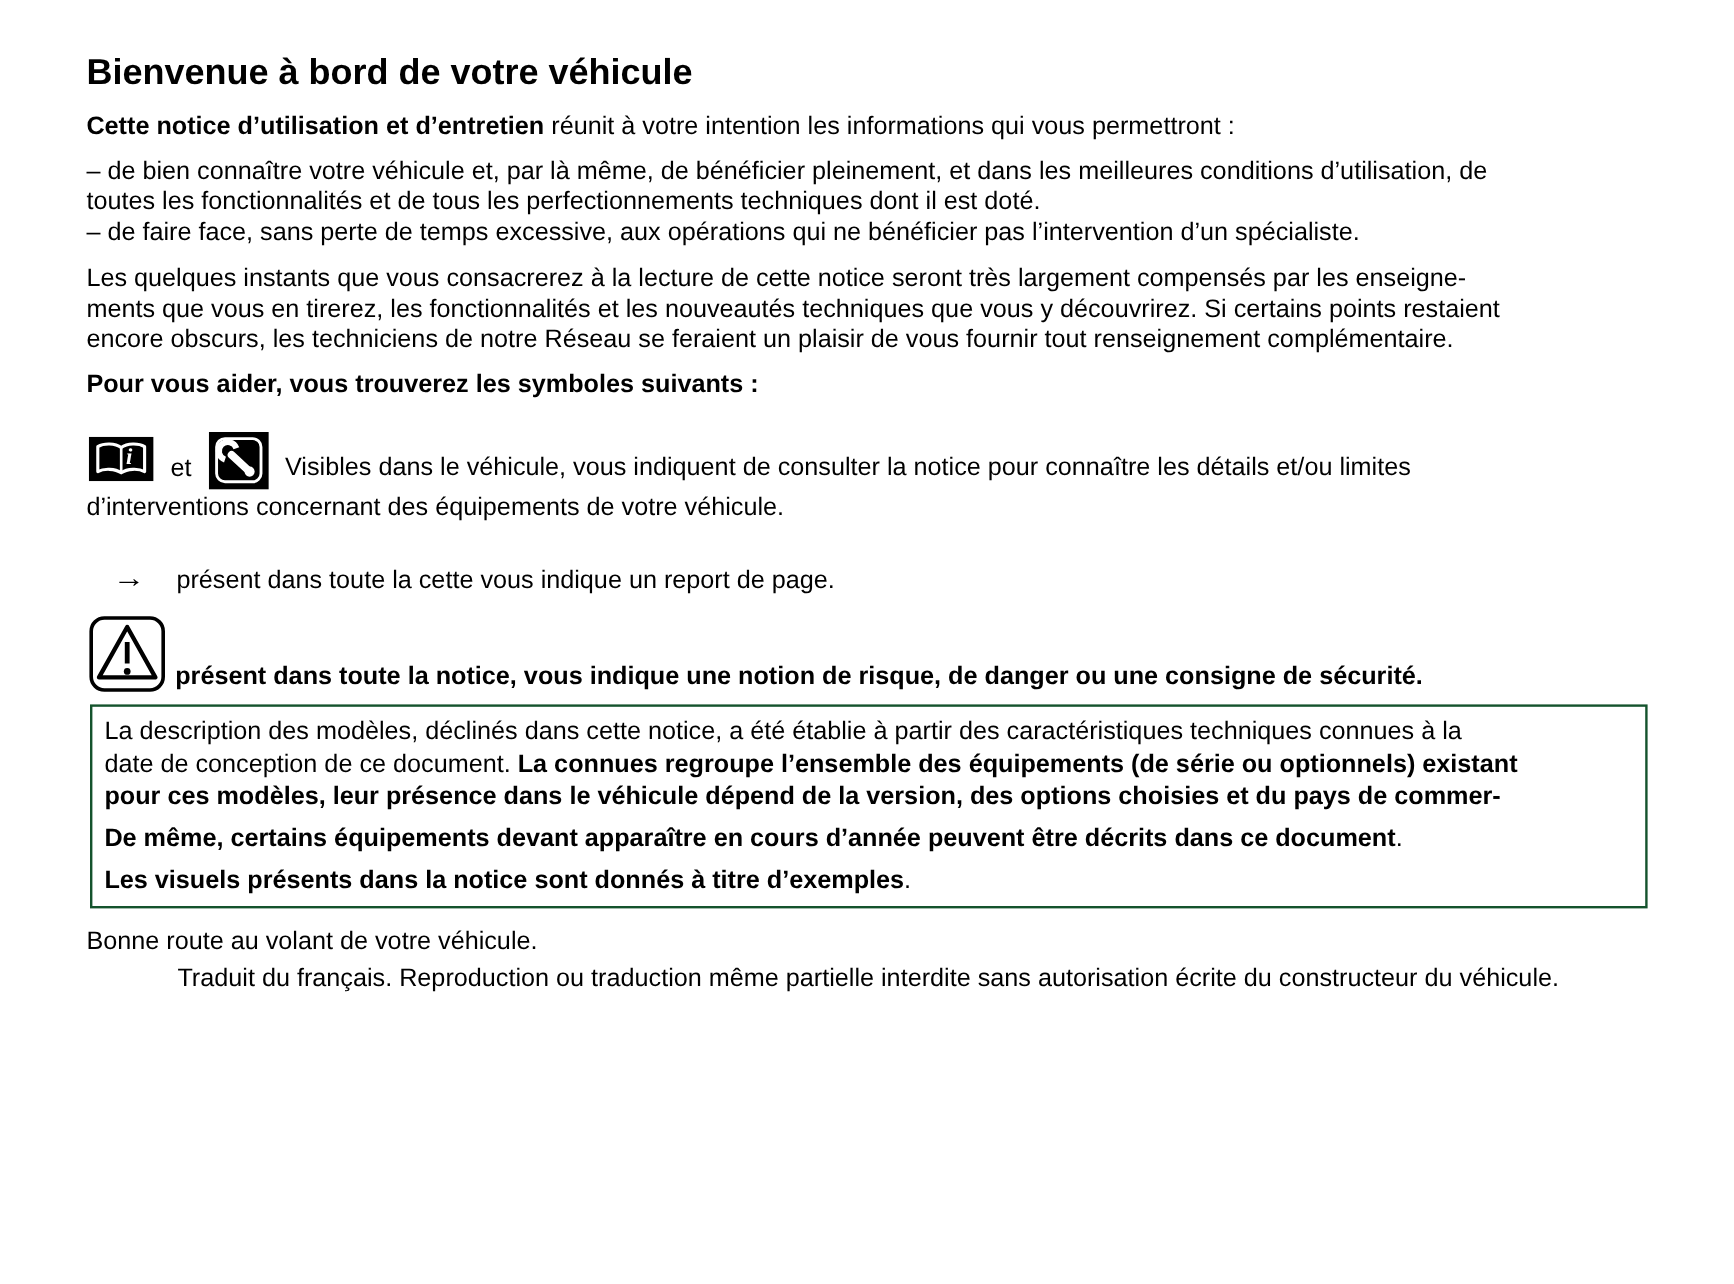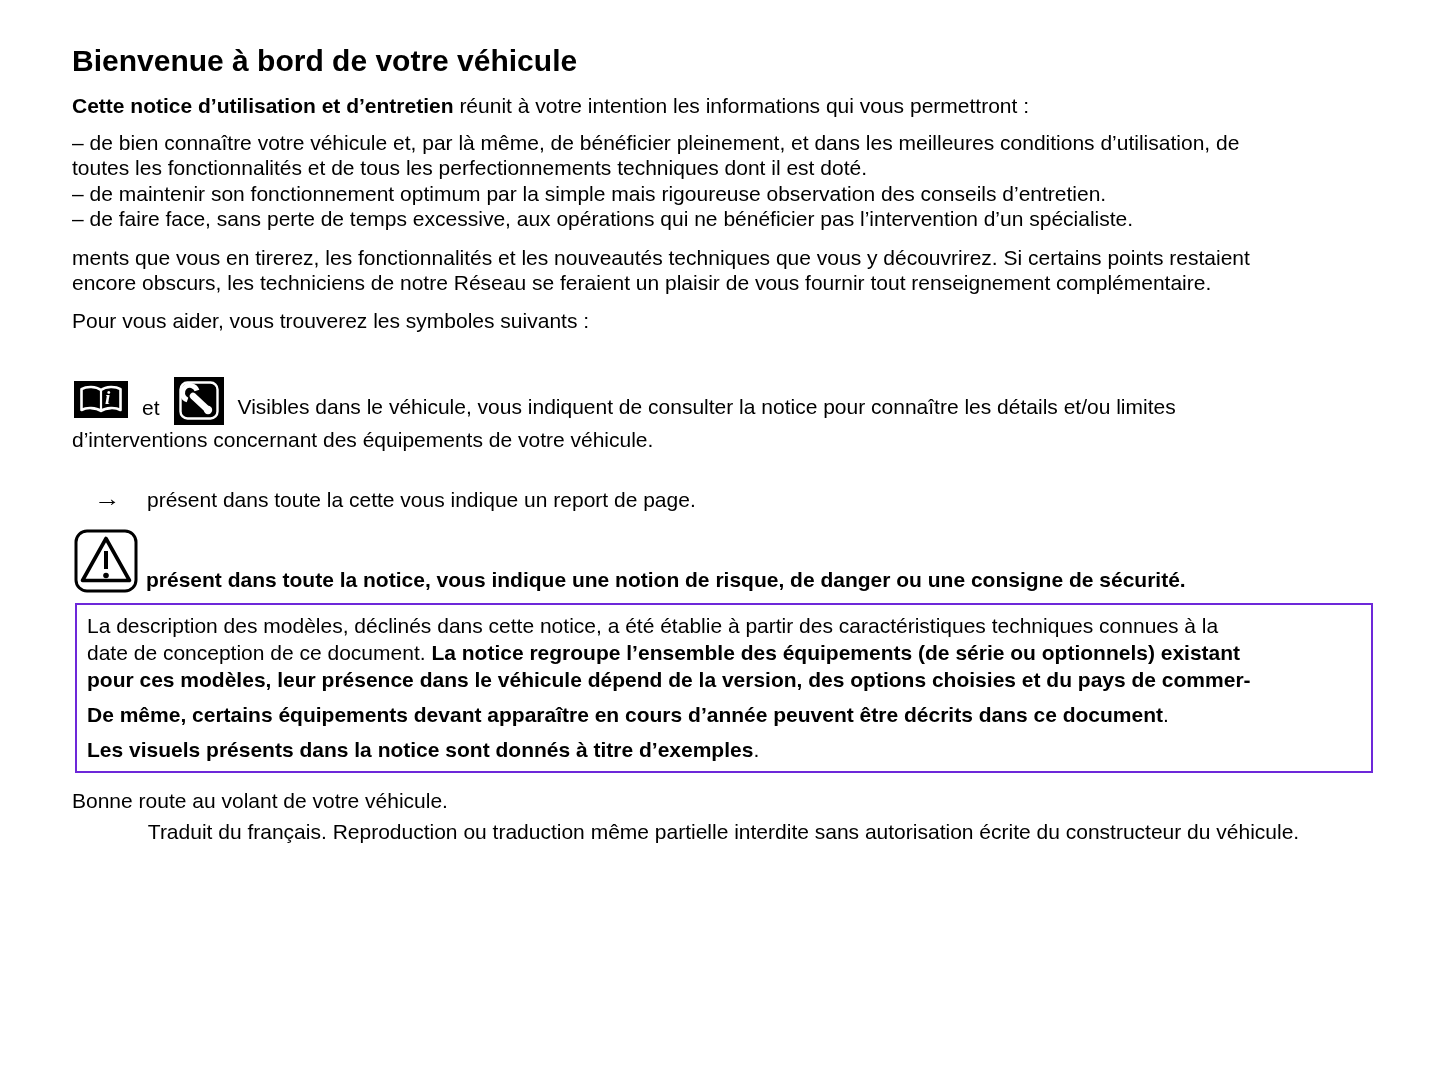--- a/index.html
+++ b/index.html
@@ -25,21 +25,21 @@
     font-size: 30px;
     line-height: 34px;
     font-weight: bold;
     margin: 0 0 15px 0;
   }
   .b { font-weight: bold; }
   .line { display: block; }
   .intro { margin: 0 0 11px 0; }
   .bullets { margin: 0 0 13px 0; }
   .reading { margin: 0 0 12px 0; }
-  .symbols-intro { margin: 0 0 44px 0; }
+  .symbols-intro { margin: 0 0 27px 0; font-weight: bold; }
 
   .symbols-row {
     display: flex;
     align-items: flex-end;
     margin: 0 0 0 2px;
   }
   .icon-book {
     width: 54px; height: 37px;
     display: inline-block;
     margin-bottom: 7px;
@@ -69,21 +69,21 @@
     display: flex;
     align-items: flex-end;
     margin: 17px 0 0 2px;
     text-align: right;
   }
   .icon-warning { width: 64px; height: 64px; display: inline-block; }
   .safety-text { margin: 0 0 1px 8px; font-weight: bold; }
 
   .notice-box {
     box-sizing: border-box;
-    border: 2px solid #6d28d9;
+    border: 2px solid #14532d;
     margin: 10px 0 0 3px;
     width: 1298px;
     padding: 7px 12px 8px 10px;
     line-height 27px;
   }
   .notice-box .line { line-height: 27px; }
   .notice-box .boxpara { margin-top: 8px; line-height: 27px; }
 
   .closing { margin: 15px 0 0 0; }
   .legal { margin: 5px 0 0 0; text-align: center; }
@@ -93,25 +93,25 @@
 
 <div class="page">
 
   <h1 class="title">Bienvenue à bord de votre véhicule</h1>
 
   <p class="intro"><span class="b">Cette notice d’utilisation et d’entretien</span><span> réunit à votre intention les informations qui vous permettront :</span></p>
 
   <div class="bullets">
     <span class="line">– de bien connaître votre véhicule et, par là même, de bénéficier pleinement, et dans les meilleures conditions d’utilisation, de</span>
     <span class="line">toutes les fonctionnalités et de tous les perfectionnements techniques dont il est doté.</span>
-    <span class="line">– de maintenir son fonctionnement optimum par la simple mais rigoureuse observation des conseils d’entretien.</span>
     <span class="line">– de faire face, sans perte de temps excessive, aux opérations qui ne bénéficier pas l’intervention d’un spécialiste.</span>
   </div>
 
   <div class="reading">
+    <span class="line">Les quelques instants que vous consacrerez à la lecture de cette notice seront très largement compensés par les enseigne-</span>
     <span class="line">ments que vous en tirerez, les fonctionnalités et les nouveautés techniques que vous y découvrirez. Si certains points restaient</span>
     <span class="line">encore obscurs, les techniciens de notre Réseau se feraient un plaisir de vous fournir tout renseignement complémentaire.</span>
   </div>
 
   <p class="symbols-intro">Pour vous aider, vous trouverez les symboles suivants :</p>
 
   <div class="symbols-row">
     <span class="icon-book">
       <svg width="54" height="37" viewBox="0 0 54 37" xmlns="http://www.w3.org/2000/svg">
         <rect x="0" y="0" width="54" height="37" fill="#000"></rect>
@@ -146,21 +146,21 @@
         <path d="M32 9.5 L55.5 51.5 L8.5 51.5 Z" fill="none" stroke="#000" stroke-width="3.6" stroke-linejoin="round"></path>
         <line x1="32" y1="22" x2="32" y2="40" stroke="#000" stroke-width="4"></line>
         <circle cx="32" cy="46.5" r="2.8" fill="#000"></circle>
       </svg>
     </span>
     <span class="safety-text">présent dans toute la notice, vous indique une notion de risque, de danger ou une consigne de sécurité.</span>
   </div>
 
   <div class="notice-box">
     <span class="line">La description des modèles, déclinés dans cette notice, a été établie à partir des caractéristiques techniques connues à la</span>
-    <span class="line"><span>date de conception de ce document. </span><span class="b">La notice regroupe l’ensemble des équipements (de série ou optionnels) existant</span></span>
+    <span class="line"><span>date de conception de ce document. </span><span class="b">La connues regroupe l’ensemble des équipements (de série ou optionnels) existant</span></span>
     <span class="line b">pour ces modèles, leur présence dans le véhicule dépend de la version, des options choisies et du pays de commer-</span>
     <div class="boxpara"><span class="b">De même, certains équipements devant apparaître en cours d’année peuvent être décrits dans ce document</span><span>.</span></div>
     <div class="boxpara"><span class="b">Les visuels présents dans la notice sont donnés à titre d’exemples</span><span>.</span></div>
   </div>
 
   <p class="closing">Bonne route au volant de votre véhicule.</p>
   <p class="legal">Traduit du français. Reproduction ou traduction même partielle interdite sans autorisation écrite du constructeur du véhicule.</p>
 
 </div>
 

